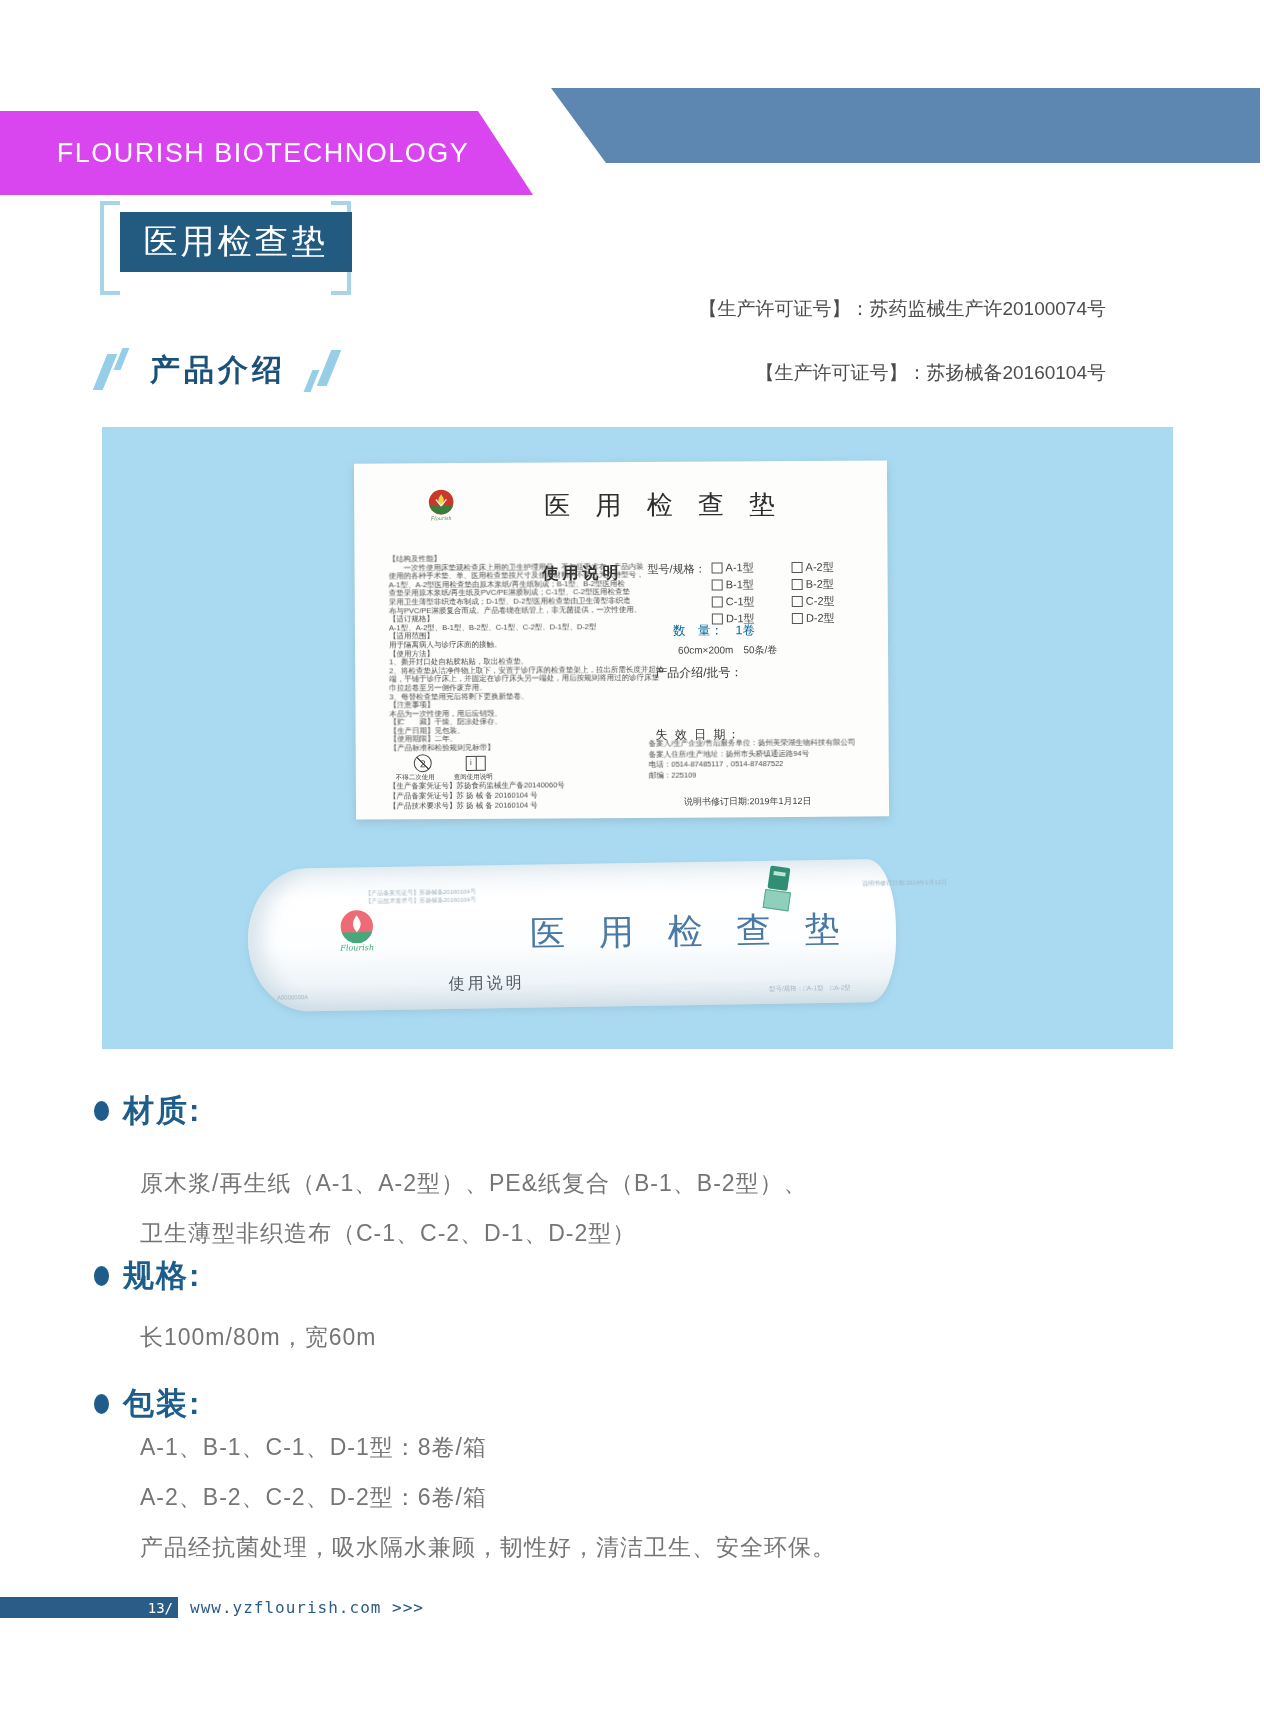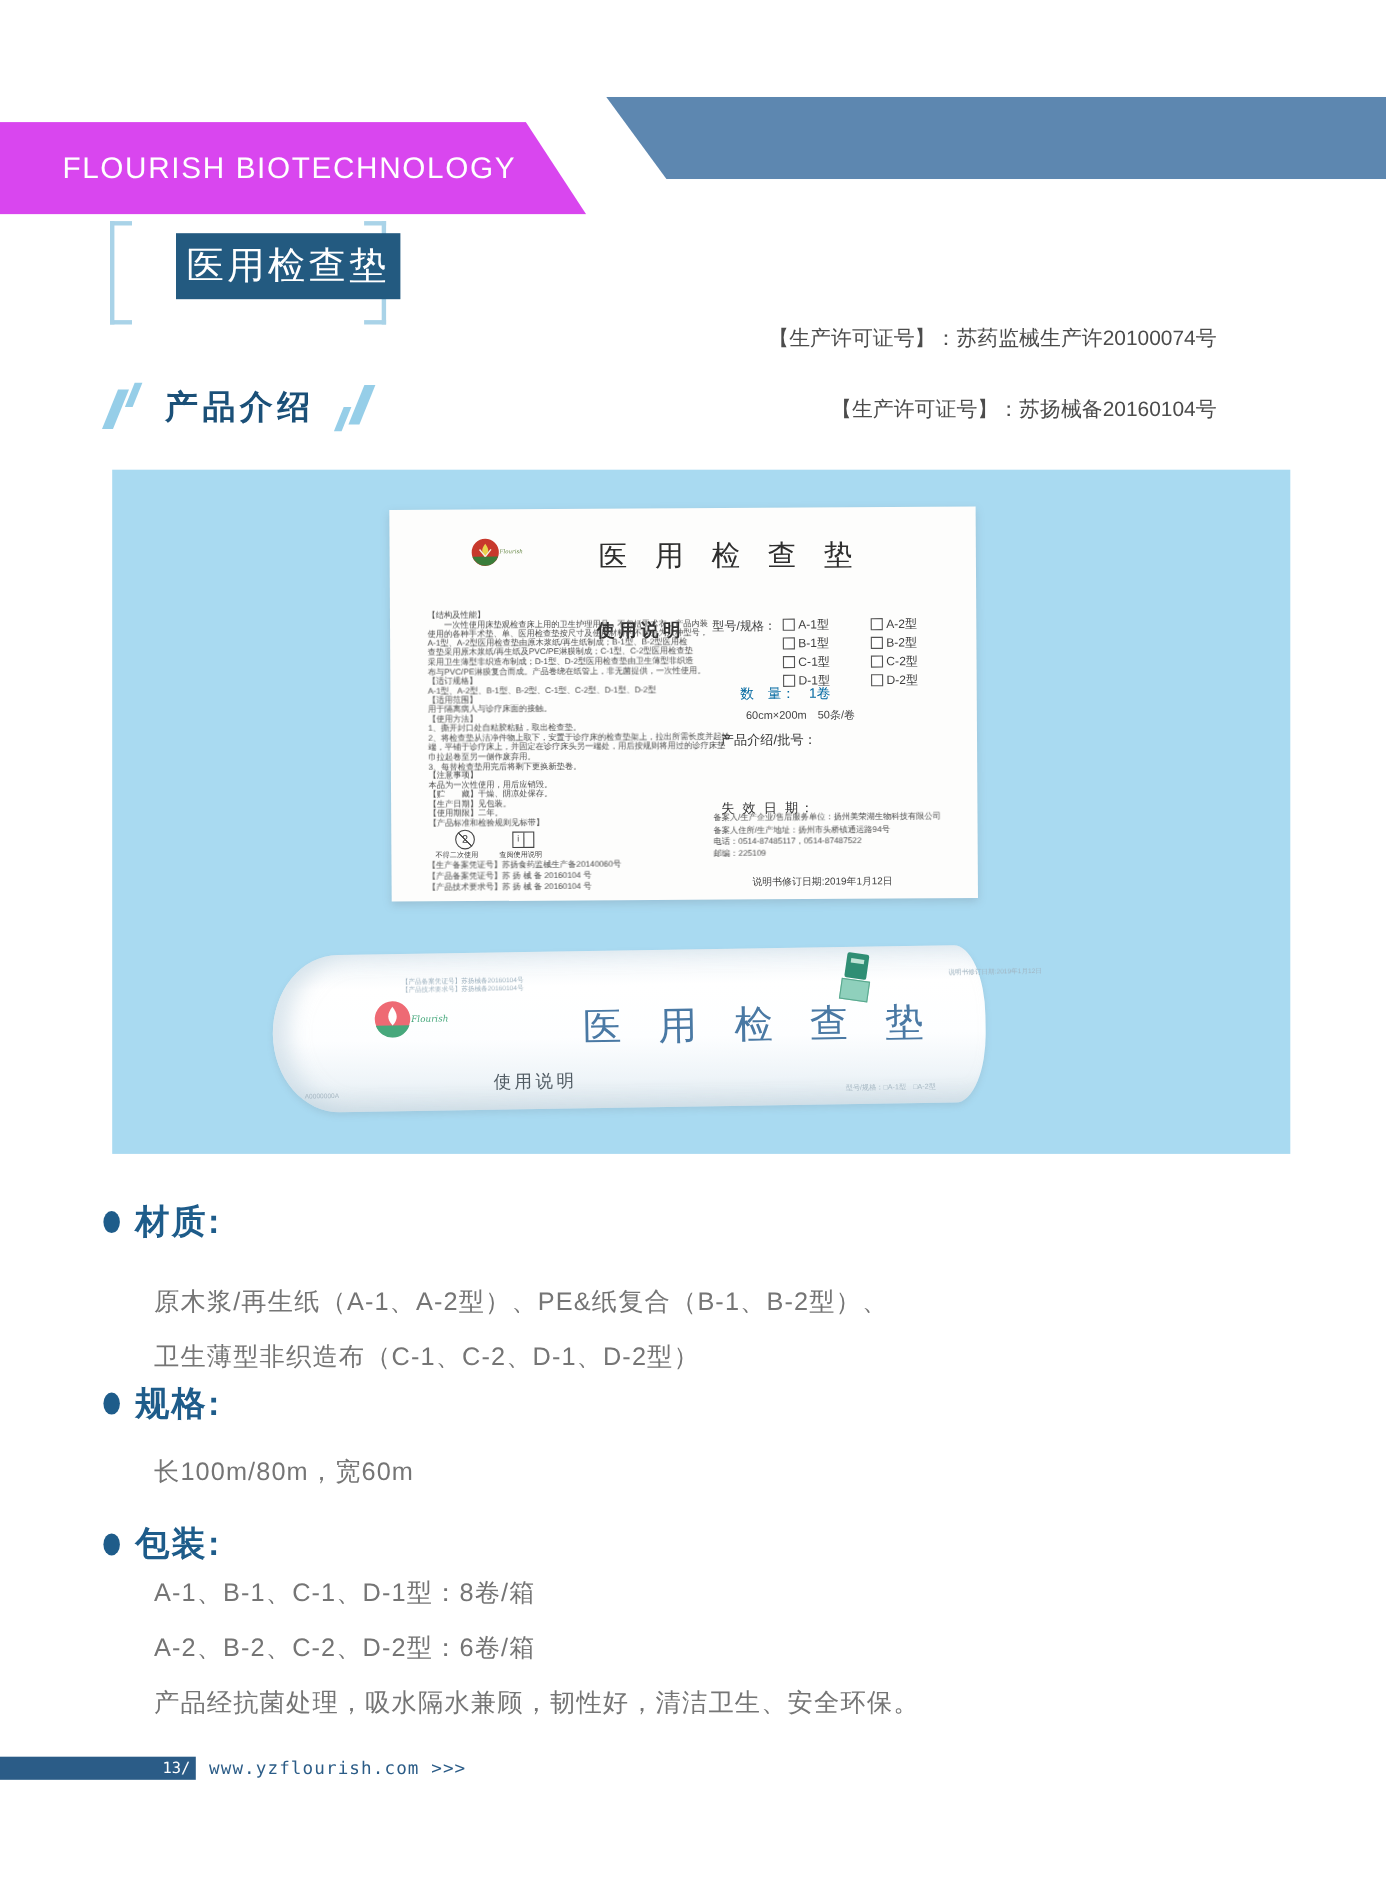--- a/index.html
+++ b/index.html
@@ -13,22 +13,22 @@
   .banner-dark .brand{position:absolute;left:88px;top:0;width:350px;height:84px;
     display:flex;align-items:center;justify-content:center;color:#fff;font-size:27px;
     letter-spacing:1.5px;white-space:nowrap;}
   .banner-light{left:494px;top:88px;width:766px;height:75px;background:#5d87b0;
     clip-path:polygon(57px 0,100% 0,100% 100%,112px 100%);}
 
   
   .bracket{width:16px;height:86px;border:4px solid #a9d3e8;}
   .bracket.l{left:100px;top:201px;border-right:none;}
   .bracket.r{left:331px;top:201px;border-left:none;}
-  .title-box{left:120px;top:212px;width:204px;height:60px;background:#235a80;color:#fff;
-    display:flex;align-items:center;justify-content:center;font-size:34px;letter-spacing:3px;margin-left:40px;}
+  .title-box{left:120px;top:212px;width:232px;height:60px;background:#235a80;color:#fff;
+    display:flex;align-items:center;justify-content:center;font-size:34px;letter-spacing:3px;}
 
   
   .licenses{right:158px;top:293px;text-align:right;color:#4c4c4c;font-size:19px;line-height:32px;white-space:pre-line;}
 
   
   .intro{left:94px;top:348px;display:flex;align-items:center;gap:14px;}
   .intro .txt{color:#1b5078;font-size:30px;font-weight:bold;letter-spacing:4px;}
   .slash{position:relative;width:42px;height:44px;}
   .slash i{position:absolute;background:#96cee8;transform:skewX(-22deg);}
   .slash.left i.big{left:6px;top:6px;width:10px;height:36px;}
@@ -60,21 +60,21 @@
   .leaflet .l-rev{position:absolute;left:328px;top:334px;font-size:9px;color:#3f3f3f;}
   .sym2{position:absolute;left:58px;top:291px;width:16px;height:16px;border:1.3px solid #444;border-radius:50%;
     display:flex;align-items:center;justify-content:center;font-size:10px;color:#444;
     background:linear-gradient(45deg,transparent 46%,#555 46%,#555 53%,transparent 53%);}
   .symbook{position:absolute;left:110px;top:293px;width:18px;height:13px;border:1.3px solid #444;display:flex;}
   .symbook i{flex:1;border-right:1.3px solid #444;font-style:normal;font-size:8px;color:#444;text-align:center;line-height:12px;}
   .symbook b{flex:1;}
   .l-cap{position:absolute;top:310px;font-size:6.5px;color:#444;}
 
   
-  .logo{display:flex;flex-direction:row;align-items:center;}
+  .logo{display:flex;flex-direction:column;align-items:center;}
   .logo .script{font-family:"DejaVu Serif", serif;font-style:italic;color:#6a8a4a;}
 
   
   .roll{left:248px;top:864px;width:648px;height:143px;transform:rotate(-0.9deg);
     background:linear-gradient(180deg,#eef4f8 0%,#ffffff 22%,#fdfeff 55%,#eef4f8 82%,#d7e3ea 100%);
     border-radius:60px 28px 28px 60px / 50% 45% 45% 50%;
     box-shadow:inset 14px 0 18px rgba(190,210,222,0.55), 0 3px 6px rgba(120,140,155,0.2);}
   .roll .r-top-l{position:absolute;left:118px;top:22px;font-size:6px;color:#9fb2bf;white-space:pre-line;line-height:8px;}
   .roll .r-top-r{position:absolute;left:615px;top:20px;font-size:6px;color:#9fb2bf;white-space:nowrap;}
   .tag{position:absolute;left:518px;top:6px;width:26px;height:46px;transform:rotate(9deg);}

